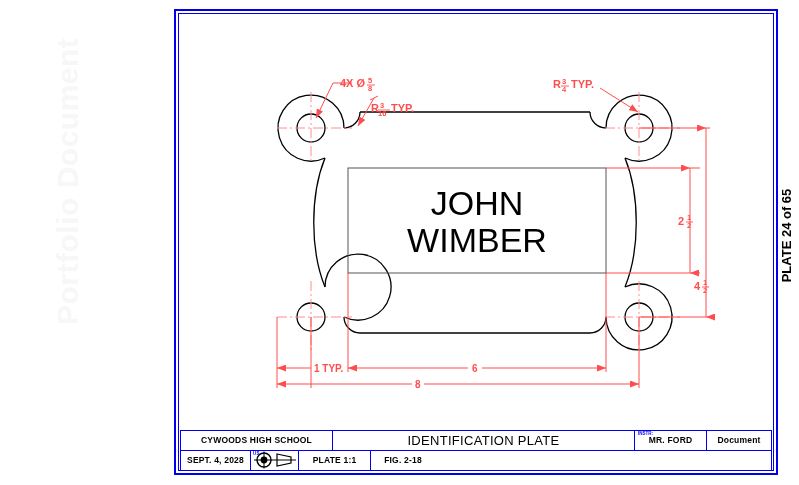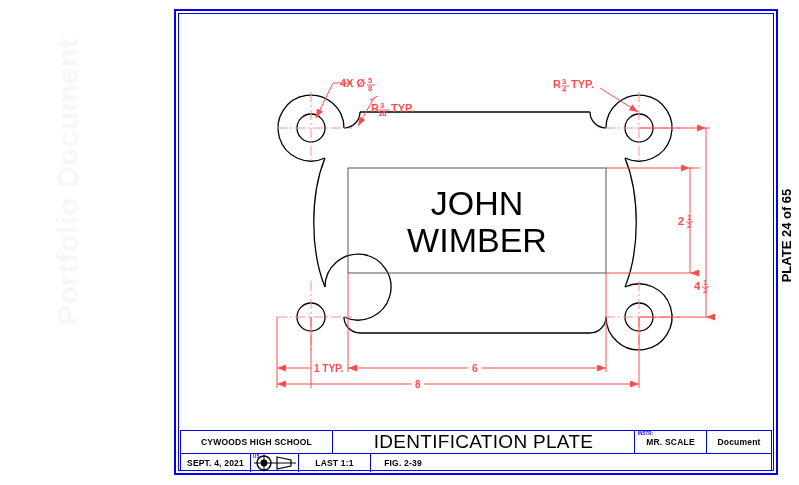--- a/index.html
+++ b/index.html
@@ -33,21 +33,21 @@
   .tb{position:absolute; left:180px; top:430px; width:592px; height:41px;
       box-sizing:border-box; border:1.5px solid #0000ee;
       display:flex; flex-direction:column;}
   .tb-row{display:flex; flex:1 1 50%;}
   .tb-cell{box-sizing:border-box; border-right:1.5px solid #0000ee;
       display:flex; align-items:center; justify-content:center;
       font-size:8.5px; font-weight:700; letter-spacing:.2px;
       position:relative; overflow:hidden; white-space:nowrap;}
   .tb-row:first-child .tb-cell{border-bottom:1.5px solid #0000ee;}
   .tb-cell:last-child{border-right:none;}
-  .tb-title{font-size:19px; font-weight:400; letter-spacing:.3px;}
+  .tb-title{font-size:13px; font-weight:400; letter-spacing:.3px;}
   .tb-left{justify-content:flex-start; padding-left:6px;}
   .instr-tag{position:absolute; left:3px; top:0px; font-size:4.5px;
       font-weight:700; color:#0000ee; letter-spacing:0;}
   .proj-cell{border-right:1.5px solid #0000ee;}
   .us-tag{position:absolute; left:2px; top:0px; font-size:4.5px;
       font-weight:700; color:#0000ee;}
   .drawn{display:flex; align-items:center; gap:7px;}
 </style>
 </head>
 <body>
@@ -208,41 +208,41 @@
 <div class="tb">
   <div class="tb-row">
     <div class="tb-cell" style="width:152px">
       <span>CYWOODS HIGH SCHOOL</span>
     </div>
     <div class="tb-cell tb-title" style="flex:1">
       <span>IDENTIFICATION PLATE</span>
     </div>
     <div class="tb-cell" style="width:72px">
       <span class="instr-tag">INSTR:</span>
-      <span>MR. SCALE</span>
+      <span>MR. FORD</span>
     </div>
     <div class="tb-cell" style="width:64px">
       <span>Document</span>
     </div>
   </div>
 
   <div class="tb-row">
     <div class="tb-cell" style="width:70px">
-      <span>SEPT. 4, 2021</span>
+      <span>SEPT. 4, 2028</span>
     </div>
     <div class="tb-cell proj-cell" style="width:48px">
       <span class="us-tag">US</span>
       <svg width="44" height="18" viewBox="0 0 44 18">
         <line x1="1" y1="9" x2="43" y2="9" stroke="#000" stroke-width="1"></line>
         <circle cx="11" cy="9" r="7" fill="none" stroke="#000" stroke-width="1.4"></circle>
         <circle cx="11" cy="9" r="3.4" fill="#000"></circle>
         <line x1="11" y1="0.5" x2="11" y2="17.5" stroke="#000" stroke-width="1"></line>
         <polygon points="24,3 38,6 38,12 24,15" fill="none" stroke="#000" stroke-width="1.2"></polygon>
       </svg>
     </div>
     <div class="tb-cell" style="width:72px">
-      <span>LAST 1:1</span>
+      <span>PLATE 1:1</span>
     </div>
     <div class="tb-cell" style="width:64px">
-      <span>FIG. 2-39</span>
+      <span>FIG. 2-18</span>
     </div>
   </div>
 </div>
 
 </body></html>

